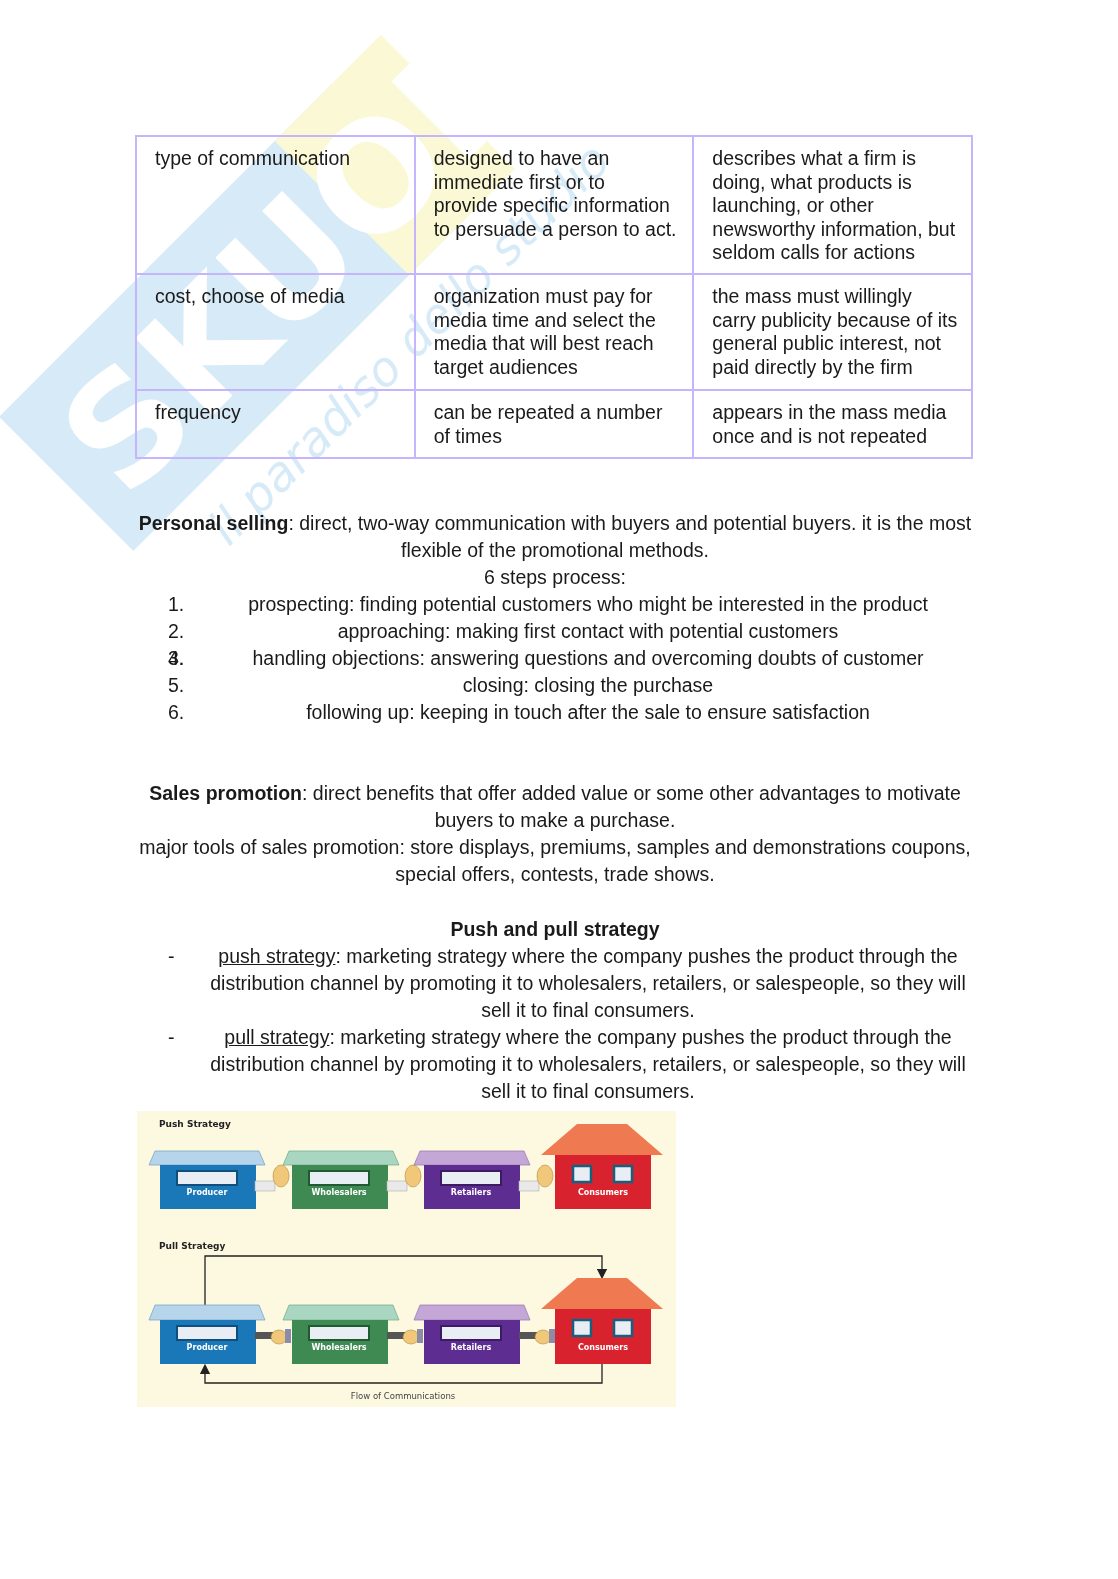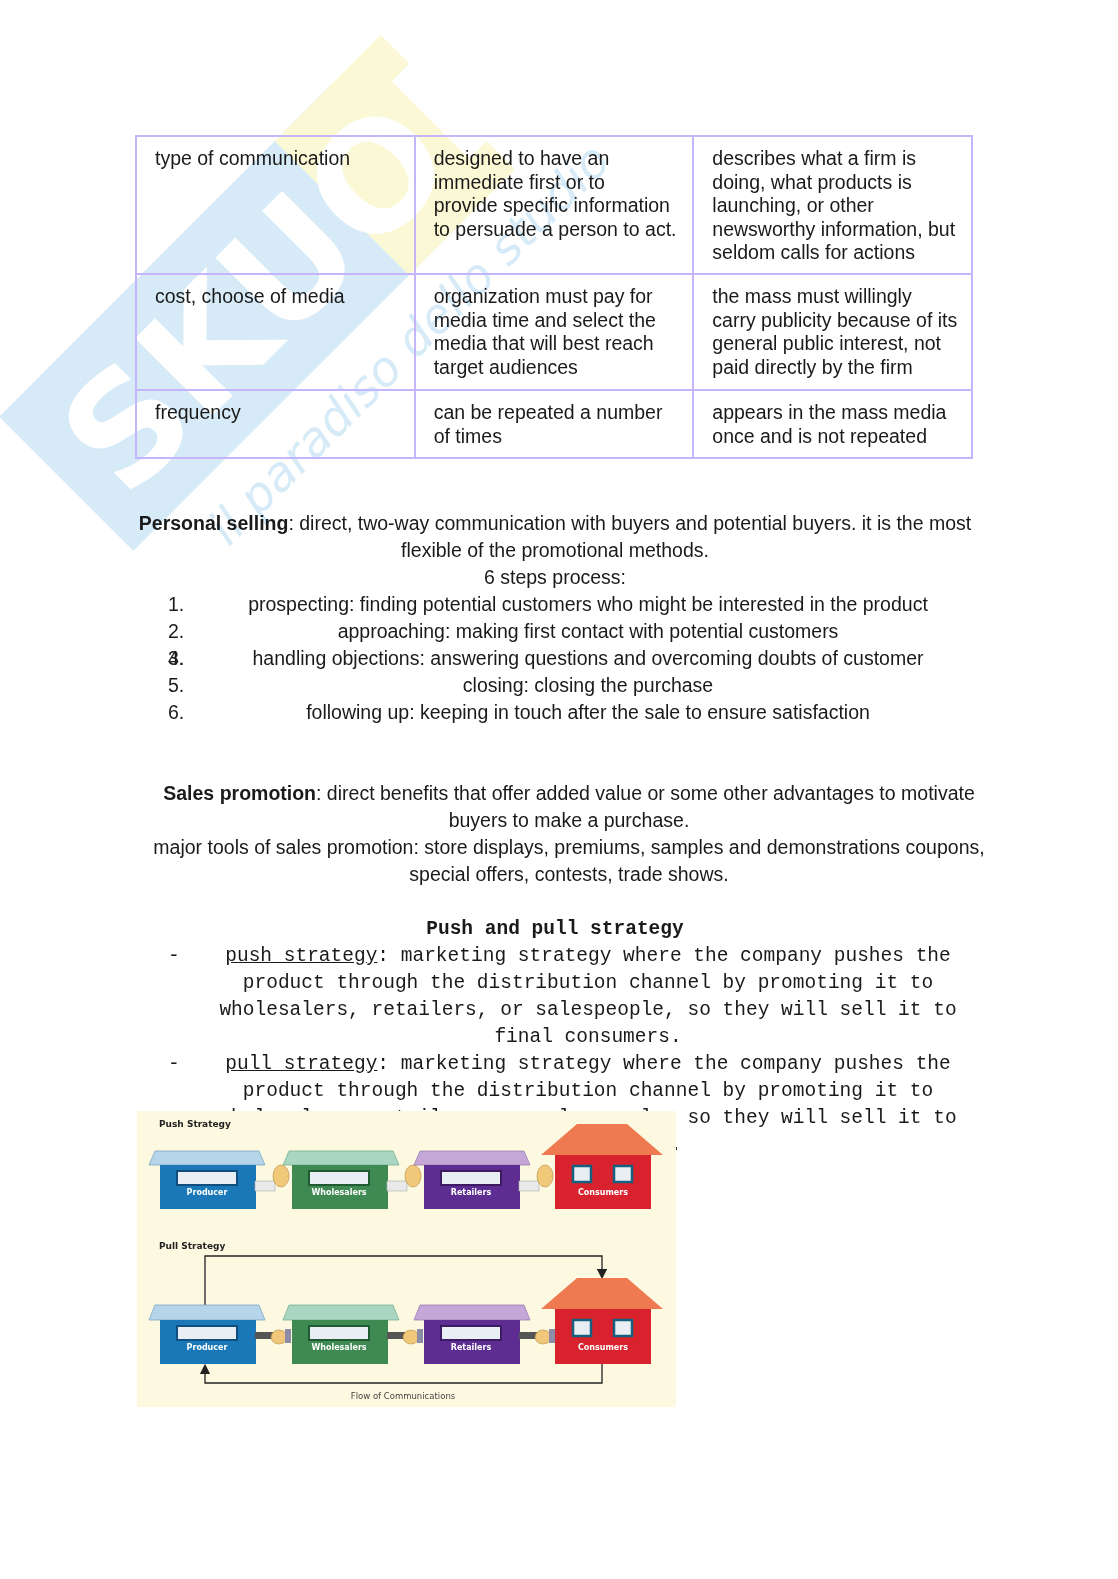--- a/index.html
+++ b/index.html
@@ -105,26 +105,26 @@
     <ol class="steps">
       <li><span class="num">1.</span><span>prospecting: finding potential customers who might be interested in the product</span></li>
       <li><span class="num">2.</span><span>approaching: making first contact with potential customers</span></li>
       <li><span class="num">3.</span></li>
       <li><span class="num">4.</span><span>handling objections: answering questions and overcoming doubts of customer</span></li>
       <li><span class="num">5.</span><span>closing: closing the purchase</span></li>
       <li><span class="num">6.</span><span>following up: keeping in touch after the sale to ensure satisfaction</span></li>
     </ol>
   </div>
 
-  <div class="text" style="top:780px;margin-left:14px;">
+  <div class="text" style="top:780px;">
     <p class="para"><b>Sales promotion</b><span>: direct benefits that offer added value or some other advantages to motivate buyers to make a purchase.</span></p>
     <p class="para">major tools of sales promotion: store displays, premiums, samples and demonstrations coupons, special offers, contests, trade shows.</p>
   </div>
 
-  <div class="text" style="top:916px;font-family:Liberation Mono, monospace;">
+  <div class="text" style="top:916px;">
     <p class="para"><b>Push and pull strategy</b></p>
     <ul class="dash">
       <li><span class="dash-mark">-</span><span class="u">push strategy</span><span>: marketing strategy where the company pushes the product through the distribution channel by promoting it to wholesalers, retailers, or salespeople, so they will sell it to final consumers.</span></li>
       <li><span class="dash-mark">-</span><span class="u">pull strategy</span><span>: marketing strategy where the company pushes the product through the distribution channel by promoting it to wholesalers, retailers, or salespeople, so they will sell it to final consumers.</span></li>
     </ul>
   </div>
 
   <div class="diagram">
     <svg width="539" height="296" viewBox="0 0 539 296" font-family="DejaVu Sans, sans-serif">
       <defs>

